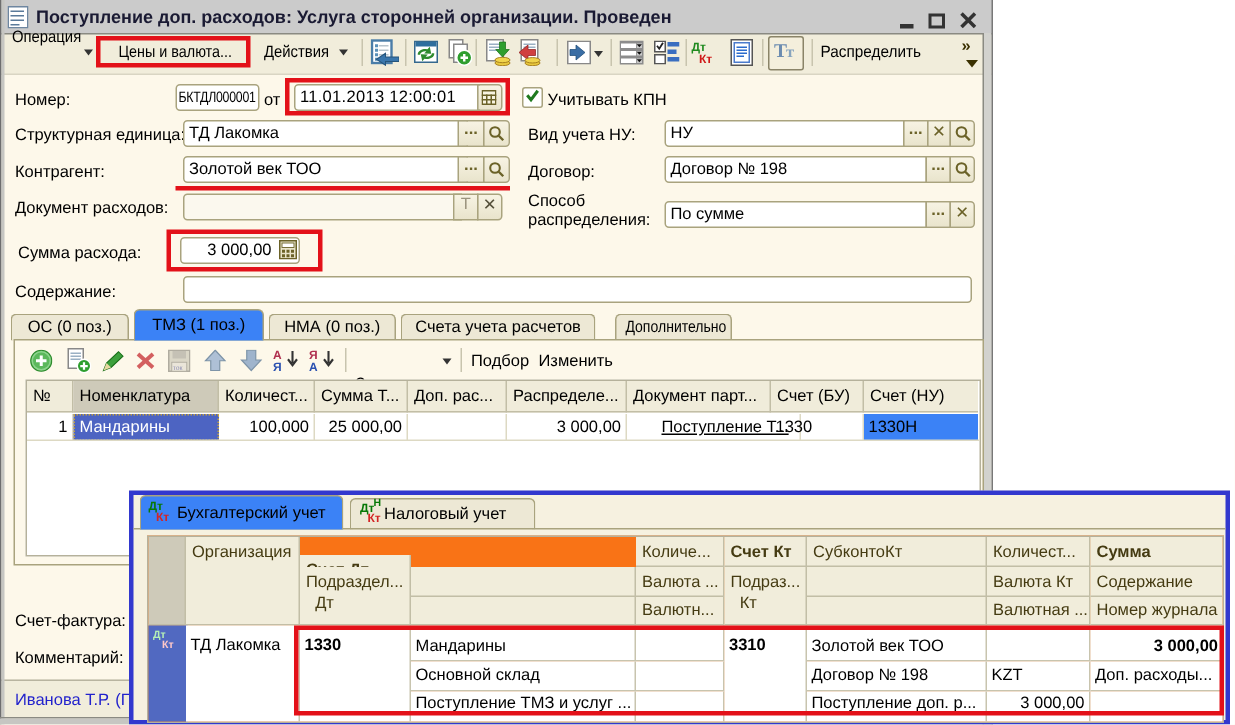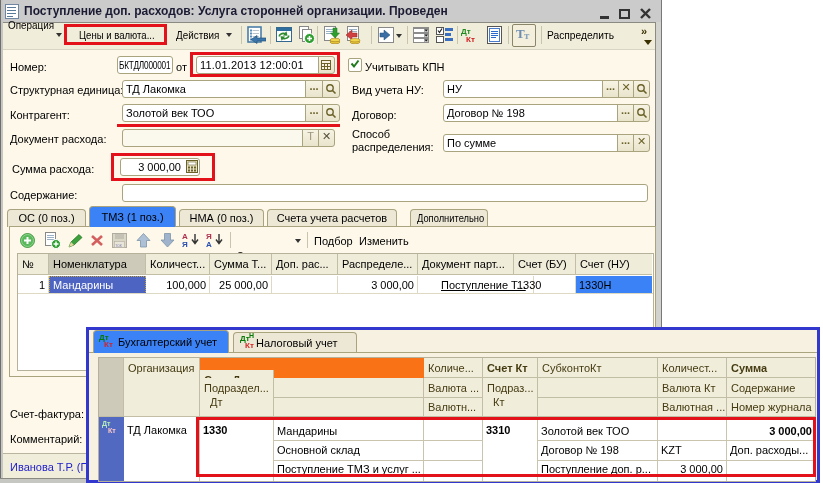--- a/index.html
+++ b/index.html
@@ -267,21 +267,21 @@
     <div class="lbl" style="left:352px;top:109px;">Договор:</div>
     <div class="fld" style="left:443px;top:104px;width:167px;height:16px;border-radius:3px 0 0 3px;">Договор № 198</div>
     <div class="btn" style="left:617px;top:104px;width:15px;height:16px;border-radius:0;line-height:10px;font-weight:bold;">...</div>
     <div class="btn" style="left:633px;top:104px;width:15px;height:16px;border-radius:0 3px 3px 0;">
         <svg width="12" height="12" style="margin:2px auto;">
           <circle cx="5" cy="5" r="3.2" fill="none" stroke="#6B6228" stroke-width="1.4"></circle>
           <line x1="7.5" y1="7.5" x2="10.5" y2="10.5" stroke="#6B6228" stroke-width="1.6"></line>
         </svg>
       </div>
 
-    <div class="lbl" style="left:10px;top:133px;">Документ расхода:</div>
+    <div class="lbl" style="left:10px;top:133px;">Документ расходов:</div>
     <div class="fld" style="left:122px;top:129px;width:178px;height:16px;border-radius:3px 0 0 3px;background:#FBF8EE;"></div>
     <div class="btn" style="left:302px;top:129px;width:15px;height:16px;border-radius:0;color:#9B947E;">T</div>
     <div class="btn" style="left:318px;top:129px;width:15px;height:16px;border-radius:0 3px 3px 0;color:#55503A;">✕</div>
     <div class="lbl" style="left:352px;top:128px;">Способ</div>
     <div class="lbl" style="left:352px;top:141px;">распределения:</div>
     <div class="fld" style="left:443px;top:134px;width:167px;height:16px;border-radius:3px 0 0 3px;">По сумме</div>
     <div class="btn" style="left:617px;top:134px;width:15px;height:16px;border-radius:0;line-height:10px;font-weight:bold;">...</div>
     <div class="btn" style="left:633px;top:134px;width:15px;height:16px;border-radius:0 3px 3px 0;">✕</div>
 
     <div class="lbl" style="left:12px;top:163px;">Сумма расхода:</div>

